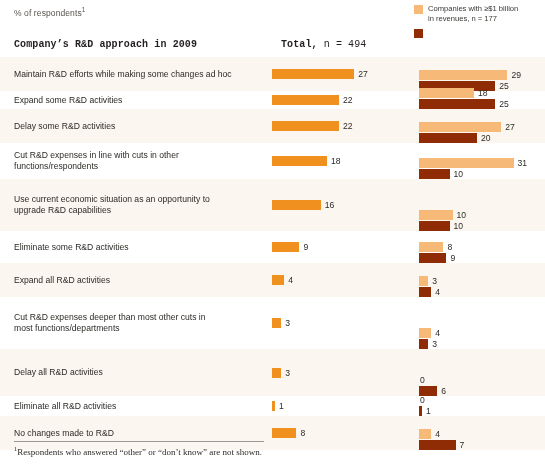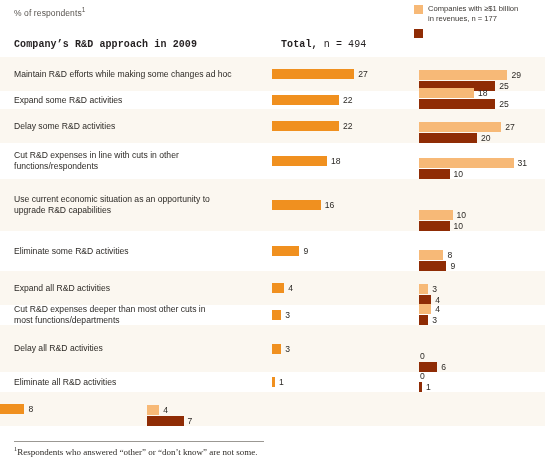--- a/index.html
+++ b/index.html
@@ -223,21 +223,21 @@
               <span class="bar bar-big" style="width: 33.55px;"></span>
               <span class="bar-val">10</span>
             </div>
             <div class="barline tight">
               <span class="bar bar-small" style="width: 30.5px;"></span>
               <span class="bar-val">10</span>
             </div>
           </div>
         </div>
       </div>
-      <div class="row plain" style="height: 40px;">
+      <div class="row plain" style="height: 32px;">
         <div class="cell-label">
           <div><span>Eliminate some R&amp;D activities</span></div>
         </div>
         <div class="cell-total">
           <div class="barline">
             <span class="bar bar-total" style="width: 27.45px;"></span>
             <span class="bar-val">9</span>
           </div>
         </div>
         <div class="cell-split">
@@ -269,21 +269,21 @@
               <span class="bar bar-big" style="width: 9.15px;"></span>
               <span class="bar-val">3</span>
             </div>
             <div class="barline tight">
               <span class="bar bar-small" style="width: 12.2px;"></span>
               <span class="bar-val">4</span>
             </div>
           </div>
         </div>
       </div>
-      <div class="row plain" style="height: 20px;">
+      <div class="row plain" style="height: 52px;">
         <div class="cell-label">
           <div><span>Cut R&amp;D expenses deeper than most other cuts in</span><br><span>most functions/departments</span></div>
         </div>
         <div class="cell-total">
           <div class="barline">
             <span class="bar bar-total" style="width: 9.15px;"></span>
             <span class="bar-val">3</span>
           </div>
         </div>
         <div class="cell-split">
@@ -337,20 +337,23 @@
               <span class="bar-val zero">0</span>
             </div>
             <div class="barline tight">
               <span class="bar bar-small" style="width: 3.05px;"></span>
               <span class="bar-val">1</span>
             </div>
           </div>
         </div>
       </div>
       <div class="row band" style="height: 34px;">
+        <div class="cell-label">
+          <div><span>No changes made to R&amp;D</span></div>
+        </div>
         <div class="cell-total">
           <div class="barline">
             <span class="bar bar-total" style="width: 24.4px;"></span>
             <span class="bar-val">8</span>
           </div>
         </div>
         <div class="cell-split">
           <div class="split-stack">
             <div class="barline tight">
               <span class="bar bar-big" style="width: 12.2px;"></span>
@@ -359,14 +362,14 @@
             <div class="barline tight">
               <span class="bar bar-small" style="width: 36.6px;"></span>
               <span class="bar-val">7</span>
             </div>
           </div>
         </div>
       </div>
     </div>
 
   <div class="rule"></div>
-  <div class="footnote"><sup>1</sup><span>Respondents who answered “other” or “don’t know” are not some.</span></div>
+  <div class="footnote"><sup>1</sup><span>Respondents who answered “other” or “don’t know” are not shown.</span></div>
 </div>
 
 </body></html>

